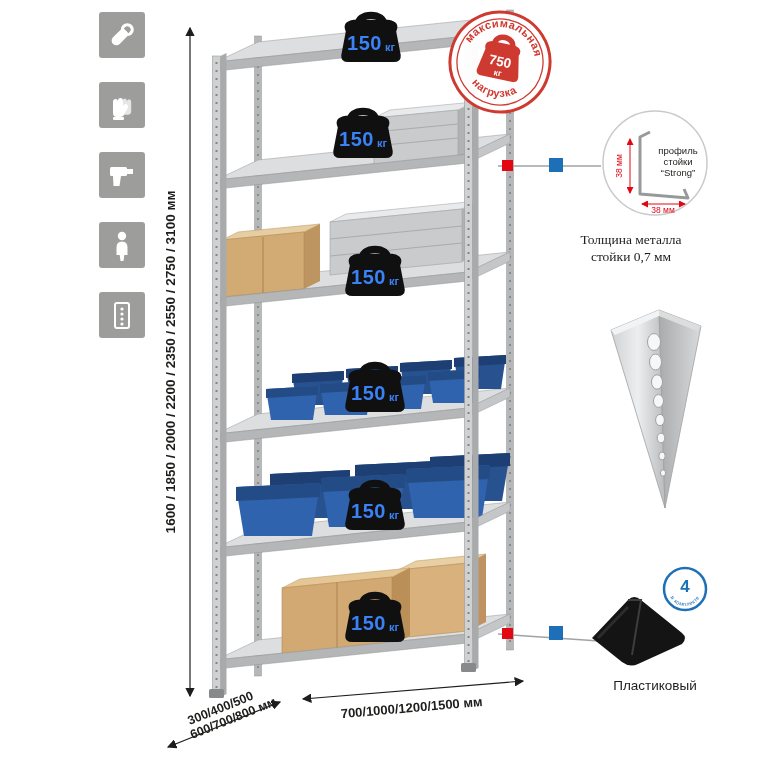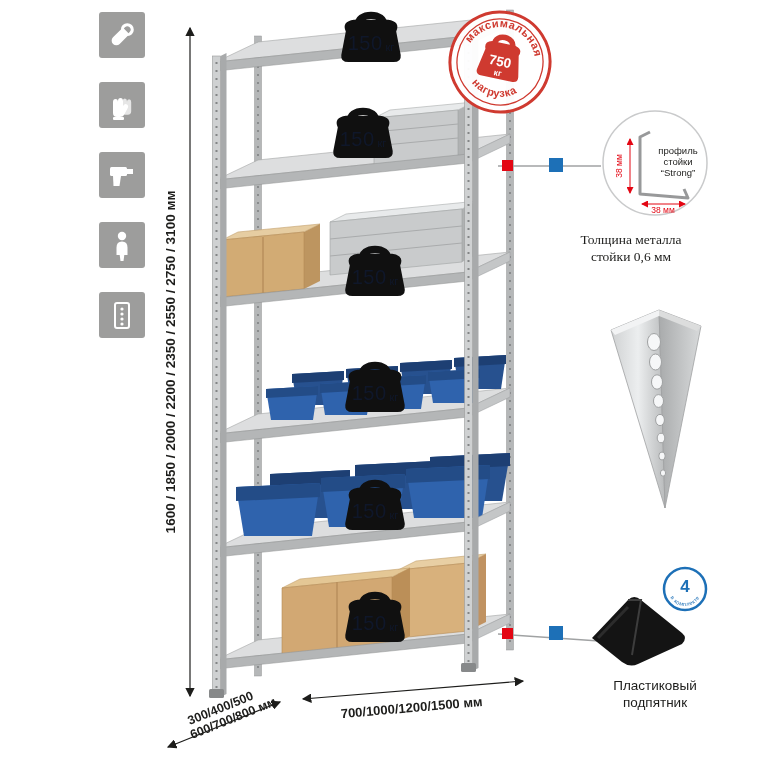--- a/index.html
+++ b/index.html
@@ -15,21 +15,21 @@
     position:absolute;left:99px;width:46px;height:46px;background:#9d9d9c;
     border-radius:3px;display:flex;align-items:center;justify-content:center;
   }
 
   
   .weight{position:absolute;width:90px;height:56px;}
   .weight svg{position:absolute;inset:0;width:100%;height:100%;}
   .weight-label{
     position:absolute;left:0;right:0;top:14px;bottom:0;
     display:flex;align-items:center;justify-content:center;gap:3px;
-    color:#0f172a;font-weight:normal;
+    color:#3b82f6;font-weight:bold;
   }
   .weight-label .val{font-size:20px;letter-spacing:.5px;}
   .weight-label .unit{font-size:11px;margin-top:7px;}
 
   
   .stamp{left:448px;top:10px;width:104px;height:104px;transform:rotate(12deg);}
 
   
   .caption{position:absolute;width:190px;text-align:center;font-size:13.5px;line-height:17px;color:#1d1d1b;}
   .caption-profile{left:536px;top:231px;font-family:Liberation Serif, serif;}
@@ -322,21 +322,21 @@
   <text transform="translate(22,58) rotate(-90)" text-anchor="middle" font-size="8.5" fill="#e30613">38 мм</text>
   <line x1="42" y1="96" x2="85" y2="96" stroke="#e30613" stroke-width="1" marker-start="url(#arwR)" marker-end="url(#arwR)"></line>
   <text x="63" y="105" text-anchor="middle" font-size="8.5" fill="#e30613">38 мм</text>
   <text x="78" y="46" text-anchor="middle" font-size="9.5" fill="#1d1d1b">профиль</text>
   <text x="78" y="57" text-anchor="middle" font-size="9.5" fill="#1d1d1b">стойки</text>
   <text x="78" y="68" text-anchor="middle" font-size="9.5" fill="#1d1d1b">“Strong”</text>
 </svg>
 
 <div class="caption caption-profile">
   <div>Толщина металла</div>
-  <div>стойки 0,6 мм</div>
+  <div>стойки 0,7 мм</div>
 </div>
 
 <svg class="abs" style="left:585px;top:300px" width="140" height="230" viewBox="0 0 140 230">
   <defs>
     <linearGradient id="agL" x1="0" y1="0" x2="1" y2="0">
       <stop offset="0" stop-color="#cfd1d2"></stop>
         <stop offset="0.5" stop-color="#eceeef"></stop>
         <stop offset="1" stop-color="#b9bbbc"></stop>
     </linearGradient>
     <linearGradient id="agR" x1="0" y1="0" x2="1" y2="0">
@@ -372,14 +372,13 @@
     <path id="kitArc" d="M 6 23 A 17 17 0 0 0 40 23" fill="none"></path>
     <text x="23" y="26" text-anchor="middle" font-size="17" font-weight="bold" fill="#1d70b7">4</text>
     <text font-size="5.5" fill="#1d70b7" letter-spacing="0.4">
       <textPath href="#kitArc" startOffset="50%" text-anchor="middle">в комплекте</textPath>
     </text>
   </svg>
 </div>
 
 <div class="caption caption-foot">
   <div>Пластиковый</div>
-  <div>подпятник</div>
 </div>
 
 </body></html>

